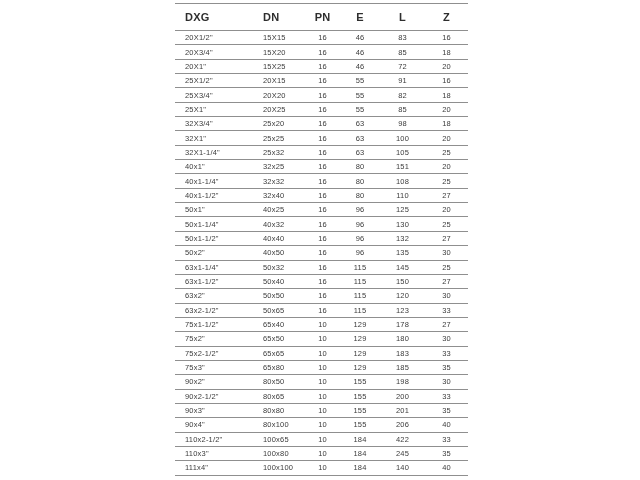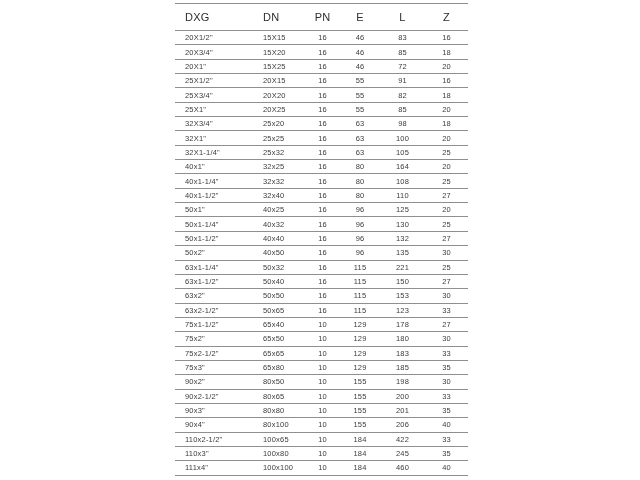--- a/index.html
+++ b/index.html
@@ -43,21 +43,21 @@
   }
   th, td {
     padding: 0;
     margin: 0;
     vertical-align: middle;
     white-space: nowrap;
     overflow: hidden;
   }
   thead th {
     font-size: 11px;
-    font-weight: 400;
+    font-weight: 700;
     color: #2e2e2e;
     text-align: center;
     letter-spacing: 0.2px;
   }
   tbody td {
     font-size: 7.5px;
     font-weight: 400;
     color: #3b3b3b;
     text-align: center;
     letter-spacing: 0.2px;
@@ -162,21 +162,21 @@
           <td>16</td>
           <td>63</td>
           <td>105</td>
           <td>25</td>
         </tr>
         <tr>
           <td>40x1"</td>
           <td>32x25</td>
           <td>16</td>
           <td>80</td>
-          <td>164</td>
+          <td>151</td>
           <td>20</td>
         </tr>
         <tr>
           <td>40x1-1/4"</td>
           <td>32x32</td>
           <td>16</td>
           <td>80</td>
           <td>108</td>
           <td>25</td>
         </tr>
@@ -218,37 +218,37 @@
           <td>16</td>
           <td>96</td>
           <td>135</td>
           <td>30</td>
         </tr>
         <tr>
           <td>63x1-1/4"</td>
           <td>50x32</td>
           <td>16</td>
           <td>115</td>
-          <td>221</td>
+          <td>145</td>
           <td>25</td>
         </tr>
         <tr>
           <td>63x1-1/2"</td>
           <td>50x40</td>
           <td>16</td>
           <td>115</td>
           <td>150</td>
           <td>27</td>
         </tr>
         <tr>
           <td>63x2"</td>
           <td>50x50</td>
           <td>16</td>
           <td>115</td>
-          <td>153</td>
+          <td>120</td>
           <td>30</td>
         </tr>
         <tr>
           <td>63x2-1/2"</td>
           <td>50x65</td>
           <td>16</td>
           <td>115</td>
           <td>123</td>
           <td>33</td>
         </tr>
@@ -330,18 +330,18 @@
           <td>10</td>
           <td>184</td>
           <td>245</td>
           <td>35</td>
         </tr>
         <tr>
           <td>111x4"</td>
           <td>100x100</td>
           <td>10</td>
           <td>184</td>
-          <td>460</td>
+          <td>140</td>
           <td>40</td>
         </tr>
       </tbody>
   </table>
 </div>
 
 </body></html>

